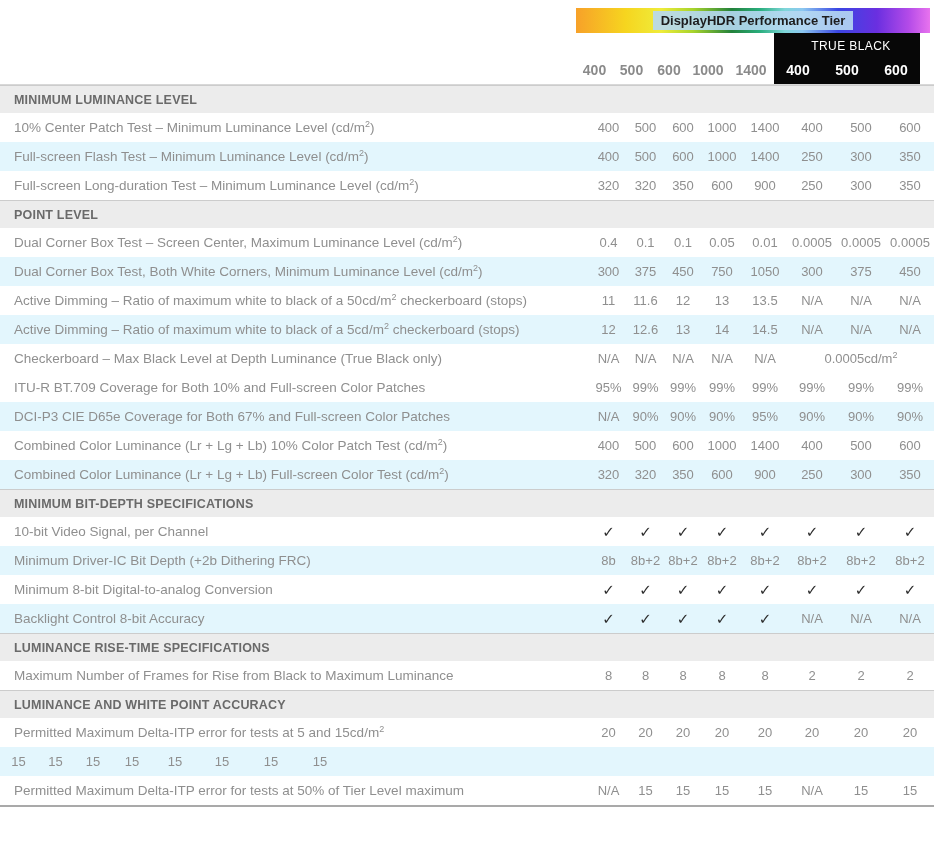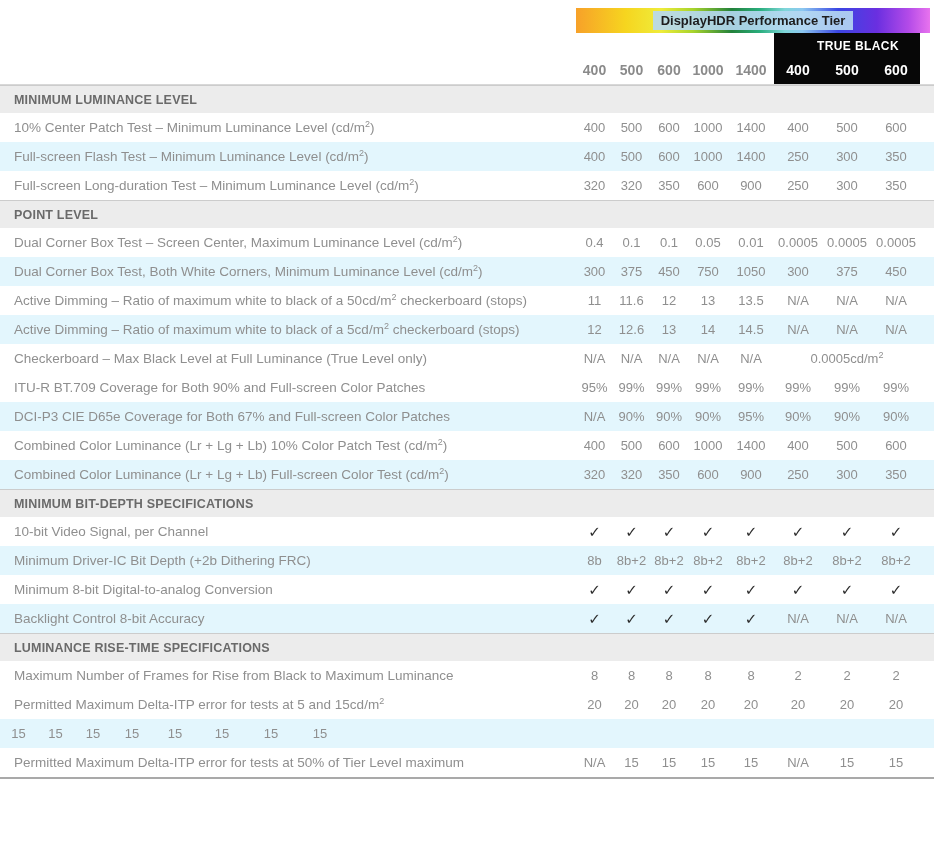--- a/index.html
+++ b/index.html
@@ -13,40 +13,40 @@
   .gradient-bar {
     position:absolute; left:576px; top:8px; width:354px; height:25px;
     display:flex; align-items:center; justify-content:center;
   }
   .tier-label {
     background:rgba(182,216,242,0.9); color:#1d1d1d; font-size:13px; font-weight:bold;
     padding:2px 8px; white-space:nowrap;
   }
   .true-black-box { position:absolute; left:774px; top:33px; width:146px; height:51px; background:#070707; }
   .tb-label {
-    position:absolute; top:6px; left:11px; width:100%; text-align:center;
-    color:#ffffff; font-size:12px; letter-spacing:0.4px;font-weight:bold;
+    position:absolute; top:6px; left:4px; width:100%; text-align:center;
+    color:#ffffff; font-size:12px; letter-spacing:0.4px;
   }
   .tier-numbers {
     position:absolute; left:576px; bottom:0; height:30px;
     display:flex; align-items:center;
   }
   .tier-numbers .tn {
     text-align:center; font-size:14px; font-weight:bold; color:#8a8a8a;
   }
   .tier-numbers .tn.tb { color:#ffffff; }
   .header-divider { position:absolute; left:0; bottom:0; width:934px; height:1px; background:#d8d8d8; }
   
   .spec-table { width:934px; border-bottom:2px solid #a9a9a9; }
   .section-header {
     height:28px; background:#ececec; border-top:1px solid #cccccc;
     display:flex; align-items:center; padding-left:14px;
     font-size:12.5px; font-weight:bold; color:#6a6a6a; letter-spacing:0.2px;
   }
-  .row { height:29px; display:flex; align-items:center; padding-right:14px; background:#ffffff; }
+  .row { height:29px; display:flex; align-items:center; background:#ffffff; }
   .row.shaded { background:#e3f6fd; }
   .label {
     flex:1; padding-left:14px; font-size:13.5px; color:#8f8f8f; white-space:nowrap; overflow:hidden;
   }
   .vcell {
     text-align:center; font-size:13px; color:#8f8f8f; white-space:nowrap; flex-shrink:0;
   }
   .vcell.check { color:#2d2d2d; font-weight:bold; font-size:15px; }
   sup { font-size:9px; vertical-align:super; line-height:0; }
 </style>
@@ -147,30 +147,30 @@
       <div class="vcell" style="width: 37px;">12</div>
       <div class="vcell" style="width: 37px;">12.6</div>
       <div class="vcell" style="width: 38px;">13</div>
       <div class="vcell" style="width: 40px;">14</div>
       <div class="vcell" style="width: 46px;">14.5</div>
       <div class="vcell" style="width: 48px;">N/A</div>
       <div class="vcell" style="width: 50px;">N/A</div>
       <div class="vcell" style="width: 48px;">N/A</div>
     </div>
     <div class="row">
-      <div class="label">Checkerboard – Max Black Level at Full Luminance (True Level only)</div>
+      <div class="label">Checkerboard – Max Black Level at Depth Luminance (True Black only)</div>
       <div class="vcell" style="width: 37px;">N/A</div>
       <div class="vcell" style="width: 37px;">N/A</div>
       <div class="vcell" style="width: 38px;">N/A</div>
       <div class="vcell" style="width: 40px;">N/A</div>
       <div class="vcell" style="width: 46px;">N/A</div>
       <div class="vcell" style="width: 146px;">0.0005cd/m<sup>2</sup></div>
     </div>
     <div class="row">
-      <div class="label">ITU-R BT.709 Coverage for Both 90% and Full-screen Color Patches</div>
+      <div class="label">ITU-R BT.709 Coverage for Both 10% and Full-screen Color Patches</div>
       <div class="vcell" style="width: 37px;">95%</div>
       <div class="vcell" style="width: 37px;">99%</div>
       <div class="vcell" style="width: 38px;">99%</div>
       <div class="vcell" style="width: 40px;">99%</div>
       <div class="vcell" style="width: 46px;">99%</div>
       <div class="vcell" style="width: 48px;">99%</div>
       <div class="vcell" style="width: 50px;">99%</div>
       <div class="vcell" style="width: 48px;">99%</div>
     </div>
     <div class="row shaded">
@@ -256,20 +256,21 @@
       <div class="label">Maximum Number of Frames for Rise from Black to Maximum Luminance</div>
       <div class="vcell" style="width: 37px;">8</div>
       <div class="vcell" style="width: 37px;">8</div>
       <div class="vcell" style="width: 38px;">8</div>
       <div class="vcell" style="width: 40px;">8</div>
       <div class="vcell" style="width: 46px;">8</div>
       <div class="vcell" style="width: 48px;">2</div>
       <div class="vcell" style="width: 50px;">2</div>
       <div class="vcell" style="width: 48px;">2</div>
     </div>
+    <div class="section-header">LUMINANCE AND WHITE POINT ACCURACY</div>
     <div class="row">
       <div class="label">Permitted Maximum Delta-ITP error for tests at 5 and 15cd/m<sup>2</sup></div>
       <div class="vcell" style="width: 37px;">20</div>
       <div class="vcell" style="width: 37px;">20</div>
       <div class="vcell" style="width: 38px;">20</div>
       <div class="vcell" style="width: 40px;">20</div>
       <div class="vcell" style="width: 46px;">20</div>
       <div class="vcell" style="width: 48px;">20</div>
       <div class="vcell" style="width: 50px;">20</div>
       <div class="vcell" style="width: 48px;">20</div>

